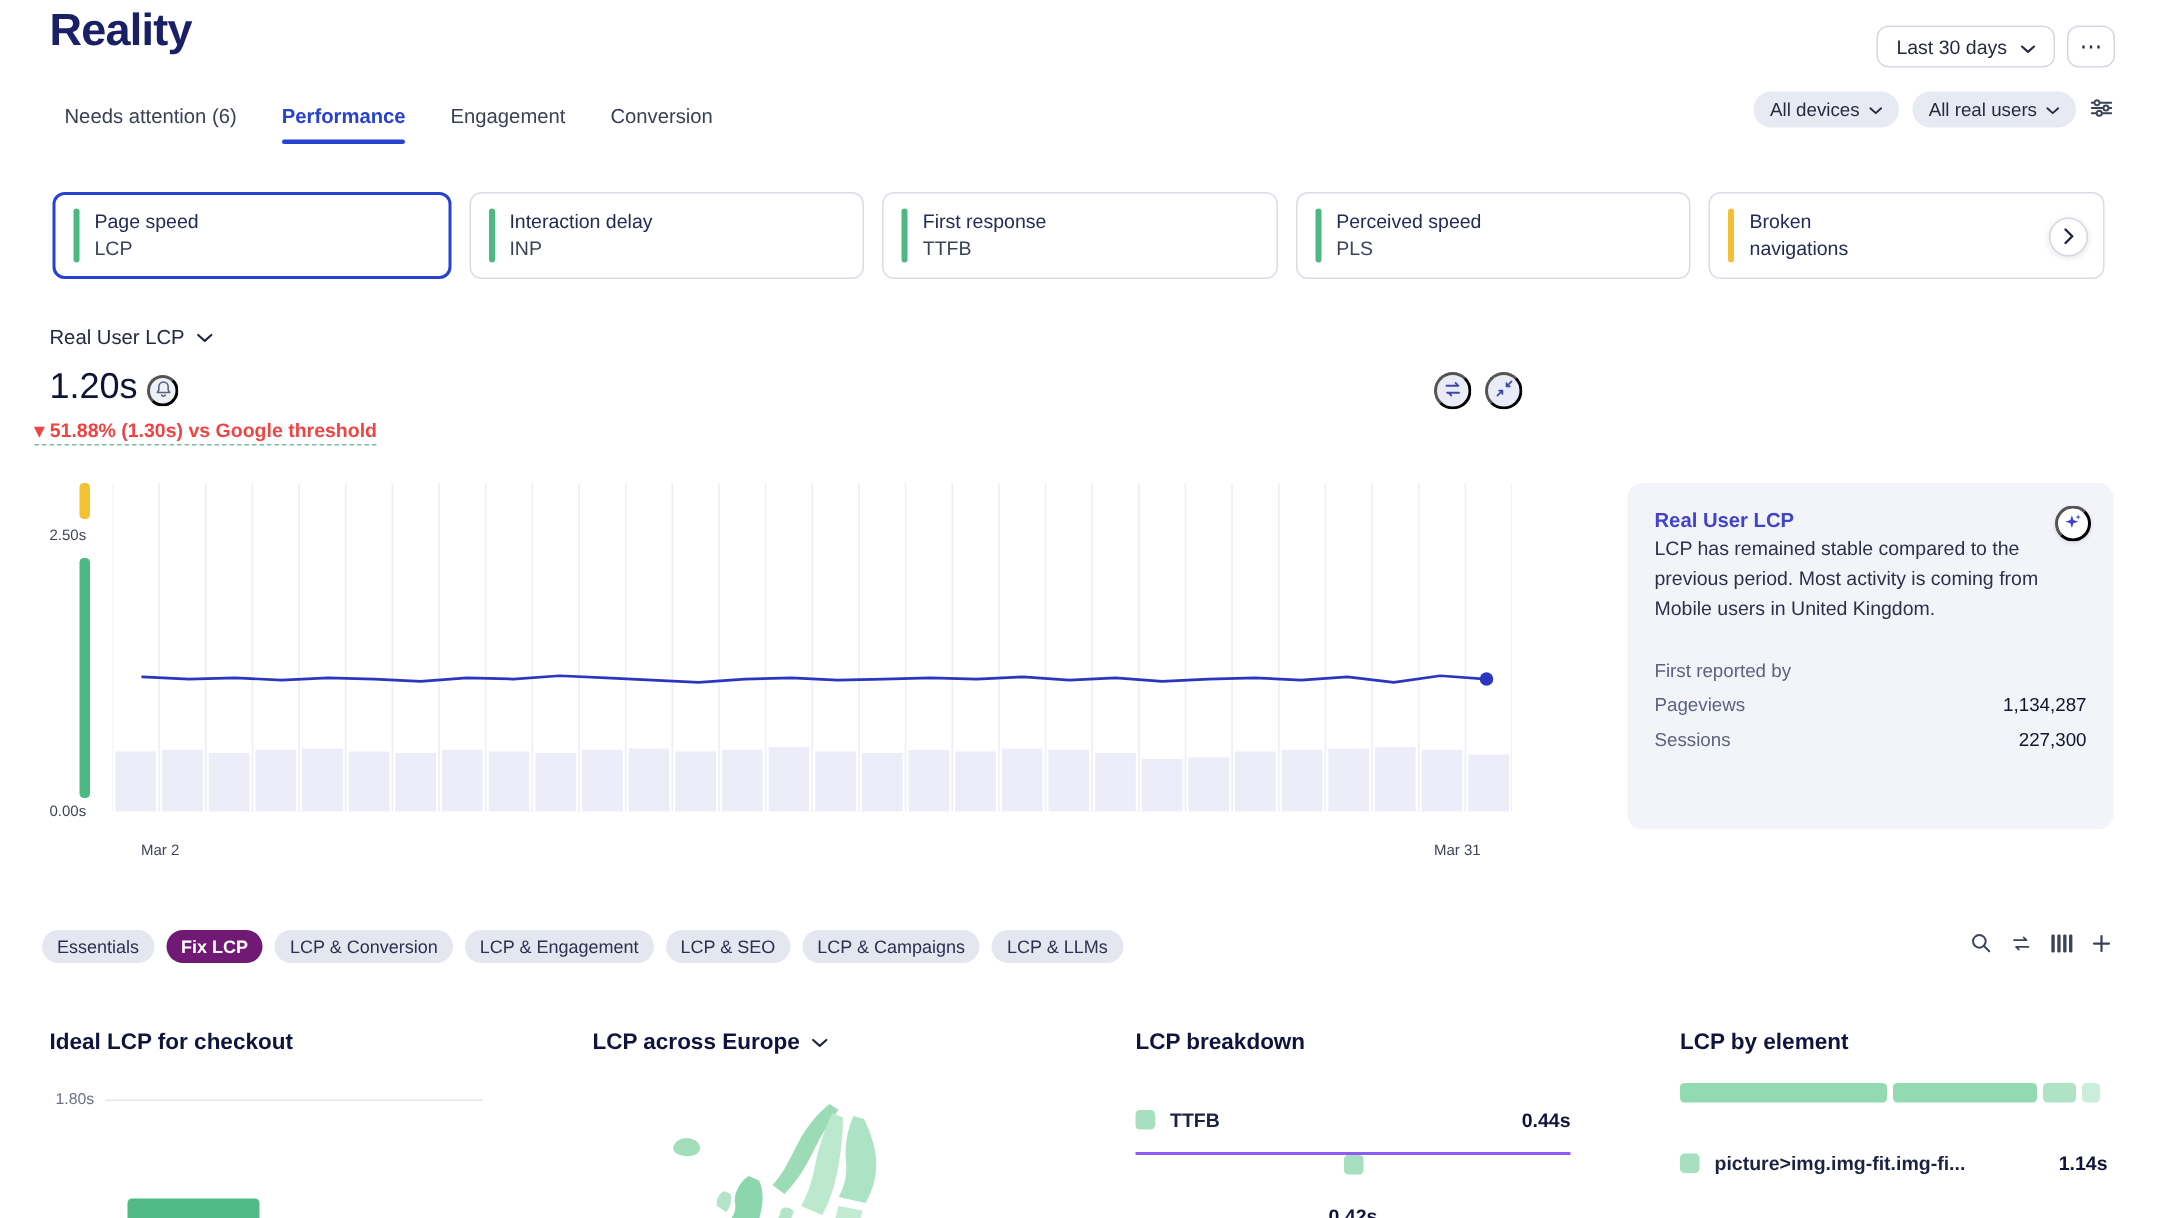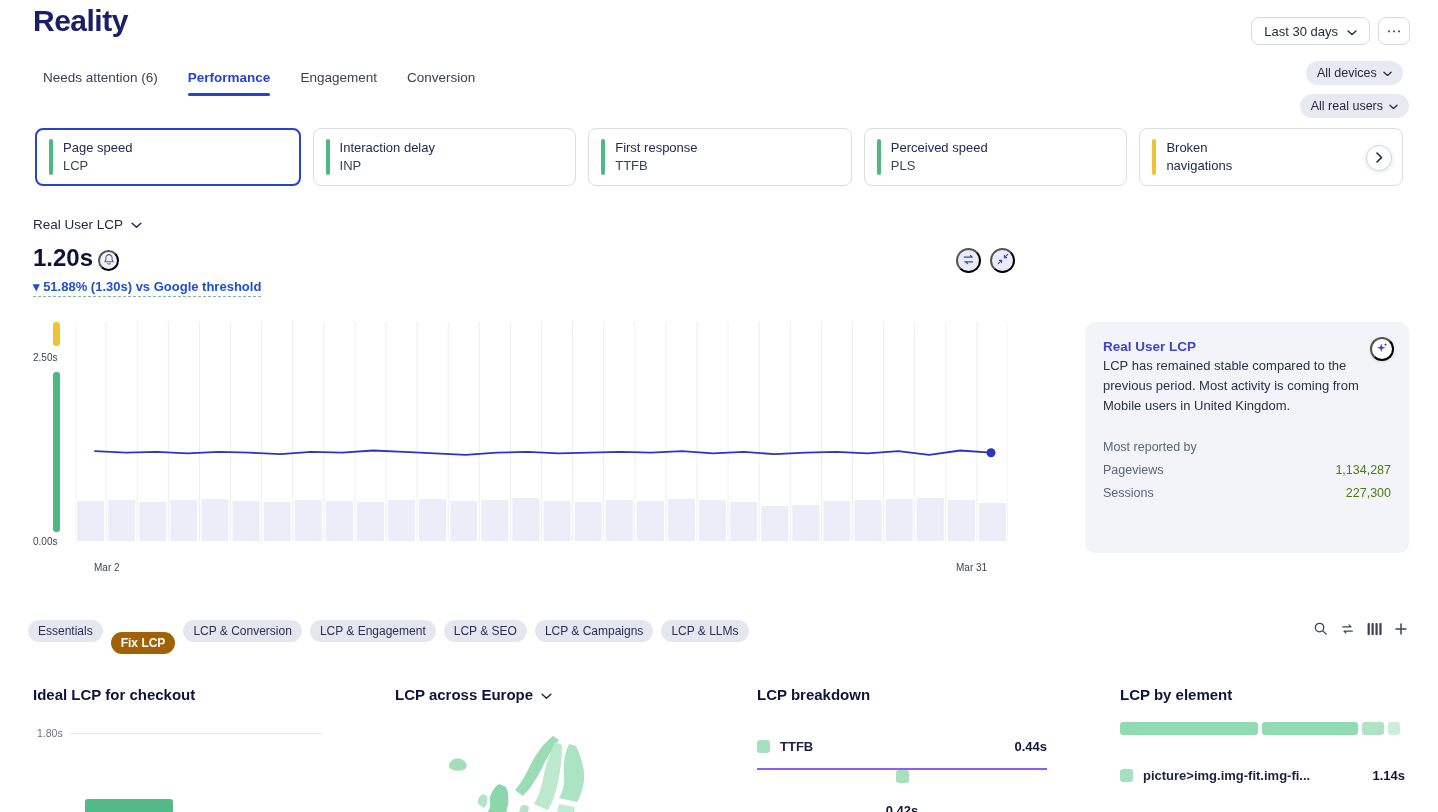--- a/index.html
+++ b/index.html
@@ -14,21 +14,21 @@
   .btn-date { position:absolute; right:68px; top:17px; height:28px; display:flex; align-items:center; gap:9px;
               border:1px solid #d6d9e3; border-radius:8px; background:#fff; padding:0 12px; font-size:13px; color:#252b3d; }
   .btn-more { position:absolute; right:28px; top:17px; width:32px; height:28px; border:1px solid #d6d9e3;
               border-radius:8px; background:#fff; font-size:15px; color:#252b3d; }
 
   
   .tabs { position:absolute; left:43px; top:70px; display:flex; gap:30px; }
   .tab { font-size:13.5px; color:#3a4154; padding-bottom:11px; position:relative; }
   .tab.active { color:#2742d0; font-weight:bold; }
   .tab.active::after { content:""; position:absolute; left:0; right:0; bottom:0; height:3px; background:#2742d0; border-radius:2px; }
-  .filters { position:absolute; right:29px; top:61px; display:flex; align-items:center; gap:9px;flex-direction:column; }
+  .filters { position:absolute; right:29px; top:61px; display:flex; align-items:center; gap:9px; }
   .chip-filter { height:24px; background:#e7eaf3; border-radius:12px; padding:0 11px; font-size:12.5px;
                  color:#252b3d; display:flex; align-items:center; gap:6px; }
   .icon-btn { color:#3c4358; background:none; border:none; }
 
   
   .cards { position:absolute; left:35px; top:128px; width:1368px; display:flex; gap:12px; }
   .mcard { flex:1; height:58px; border:1px solid #dadde6; border-radius:8px; background:#fff;
            display:flex; align-items:center; padding:0 12px; gap:10px; }
   .mcard.selected { border:2px solid #2742d0; }
   .accent { width:4px; height:36px; border-radius:2px; background:#4cb983; flex:none; }
@@ -36,24 +36,24 @@
   .mcard-text { display:flex; flex-direction:column; font-size:13px; line-height:1.4; }
   .mcard-title { color:#222a55; }
   .mcard-title.wrap { max-width:82px; }
   .mcard-sub { color:#3c4358; }
   .next-circle { position:absolute; right:46px; top:145px; width:26px; height:26px; border-radius:50%;
                  background:#fff; border:1px solid #d4d7e1; box-shadow:0 1px 4px rgba(20,25,60,.12); color:#20263c; }
 
   
   .series-selector { position:absolute; left:33px; top:217px; display:flex; gap:8px; align-items:center;
                      font-size:13.5px; color:#242a40; }
-  .big-value { position:absolute; left:33px; top:244px; font-size:24px; font-weight:bold; color:#0f1338; }
+  .big-value { position:absolute; left:33px; top:244px; font-size:24px; font-weight:normal; color:#0f1338; }
   .bell-btn { position:absolute; left:98px; top:250px; width:21px; height:21px; border-radius:50%;
               background:#eef0f7; color:#596079; }
-  .delta { position:absolute; left:33px; top:279px; font-size:13px; font-weight:bold; color:#1d4ed8;
+  .delta { position:absolute; left:23px; top:279px; font-size:13px; font-weight:bold; color:#ef4444;
            border-bottom:1px dashed #7fbb9d; padding-bottom:2px; }
   .chart-tools { position:absolute; left:956px; top:248px; display:flex; gap:9px; }
   .tool-circle { width:25px; height:25px; border-radius:50%; background:#e9ebf7; color:#3f46a8; }
 
   
   .chart-svg { position:absolute; left:75px; top:322px; }
   .ybar { position:absolute; left:53px; width:7px; border-radius:3px; }
   .ybar.yellow { top:322px; height:24px; background:#f2c233; }
   .ybar.green  { top:372px; height:160px; background:#4cb983; }
   .axis-lab { position:absolute; font-size:10px; color:#3e4456; }
@@ -61,27 +61,27 @@
   
   .insight { position:absolute; left:1085px; top:322px; width:324px; height:231px; background:#f3f4fa;
              border-radius:10px; padding:17px 18px; }
   .insight-title { color:#4143c8; font-size:13.5px; font-weight:bold; }
   .sparkle-btn { position:absolute; right:15px; top:15px; width:24px; height:24px; border-radius:50%;
                  background:#fff; color:#4143c8; box-shadow:0 1px 3px rgba(20,25,60,.12); }
   .insight-body { margin-top:2px; font-size:13px; line-height:1.55; color:#2b3147; width:292px; }
   .insight-meta-head { margin-top:24px; font-size:12.5px; color:#5c637b; }
   .insight-row { display:flex; justify-content:space-between; margin-top:9px; font-size:12.5px; }
   .insight-row .lab { color:#5c637b; }
-  .insight-row .val { color:#4d7c0f;text-align:right; }
+  .insight-row .val { color:#0f172a;text-align:right; }
 
   
   .chips { position:absolute; left:28px; top:620px; display:flex; gap:8px; align-items:flex-start; }
   .chip { height:22px; padding:0 10px; border-radius:11px; background:#e4e7ef; color:#2a3150;
           font-size:12px; display:flex; align-items:center; }
-  .chip.selected { background:#a16207; color:#fff; font-weight:bold;margin-top:12px; }
+  .chip.selected { background:#701a75; color:#fff; font-weight:bold; }
   .chip-tools { position:absolute; right:30px; top:621px; display:flex; gap:12px; align-items:center; color:#565d7a; }
 
   
   .bcard { position:absolute; top:686px; }
   .bcard-title { font-size:15px; font-weight:bold; color:#10143c; display:flex; align-items:center; gap:8px; }
   .bc1 { left:33px;  width:292px; height:130px; }
   .bc2 { left:395px; width:272px; height:130px; }
   .bc3 { left:757px; width:290px; height:130px; }
   .bc4 { left:1120px; width:285px; height:130px; }
   .mini-ylab { position:absolute; left:4px; top:41px; font-size:10.5px; color:#6b7186; }
@@ -288,21 +288,21 @@
 
   <aside class="insight" data-interactable="false">
     <div class="insight-title" data-interactable="false">Real User LCP</div>
     <button class="sparkle-btn cc" data-interactable="true">
       <span data-interactable="false"><svg width="12" height="12" viewBox="0 0 16 16" fill="currentColor">
             <path d="M7 2l1.4 4.3L12.7 7.7 8.4 9.1 7 13.4 5.6 9.1 1.3 7.7 5.6 6.3z"></path>
             <path d="M12.6 1.2l.6 1.8 1.8.6-1.8.6-.6 1.8-.6-1.8-1.8-.6 1.8-.6z"></path>
           </svg></span>
     </button>
     <p class="insight-body" data-interactable="false">LCP has remained stable compared to the previous period. Most activity is coming from Mobile users in United Kingdom.</p>
-    <div class="insight-meta-head" data-interactable="false">Most reported by</div>
+    <div class="insight-meta-head" data-interactable="false">First reported by</div>
     <div class="insight-row" data-interactable="false">
       <span class="lab" data-interactable="false">Pageviews</span>
       <span class="val" data-interactable="false">1,134,287</span>
     </div>
     <div class="insight-row" data-interactable="false">
       <span class="lab" data-interactable="false">Sessions</span>
       <span class="val" data-interactable="false">227,300</span>
     </div>
   </aside>
 

